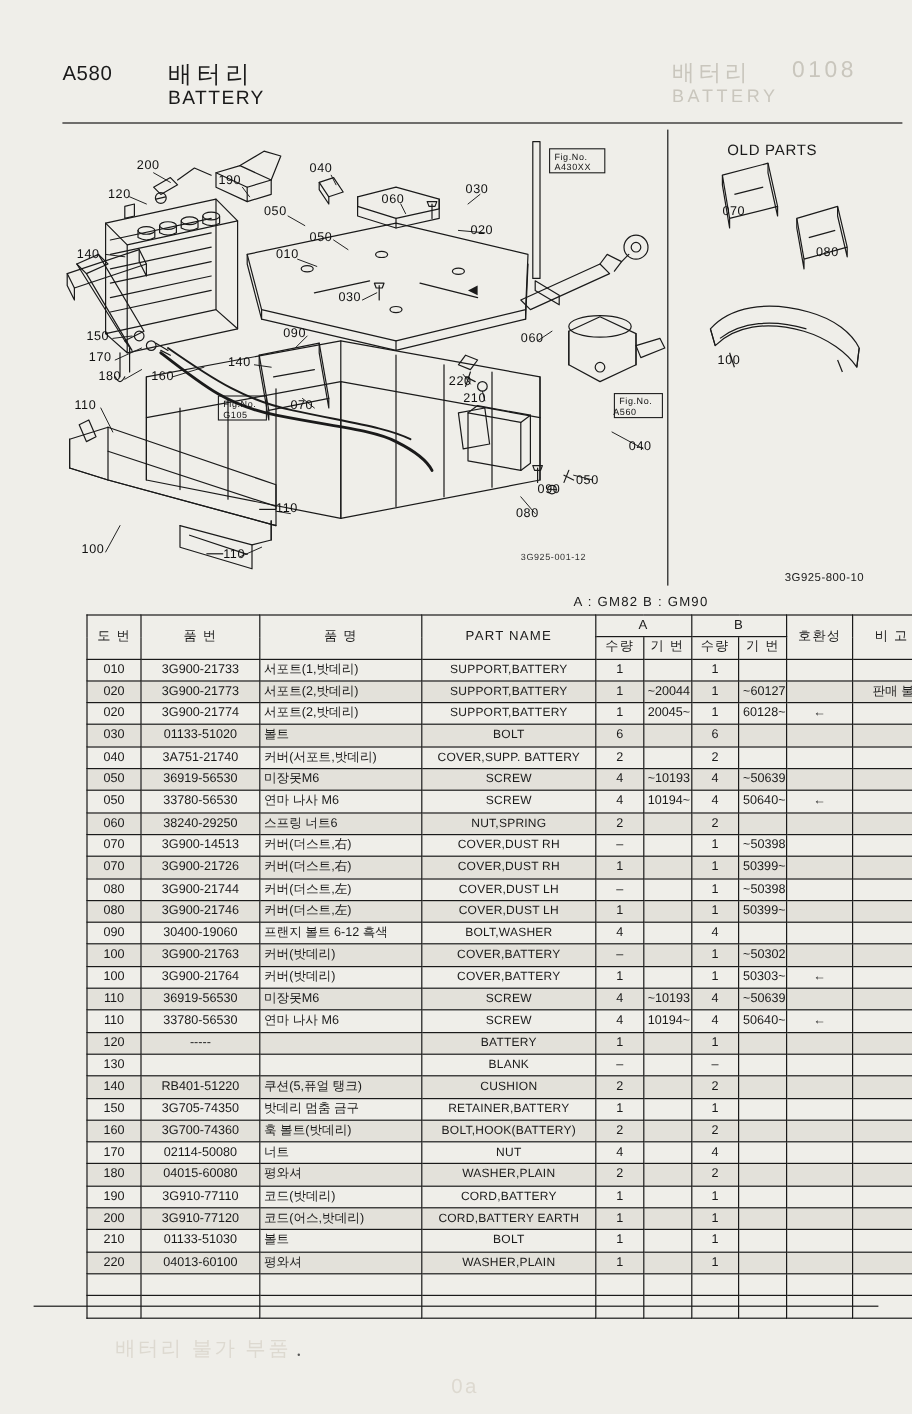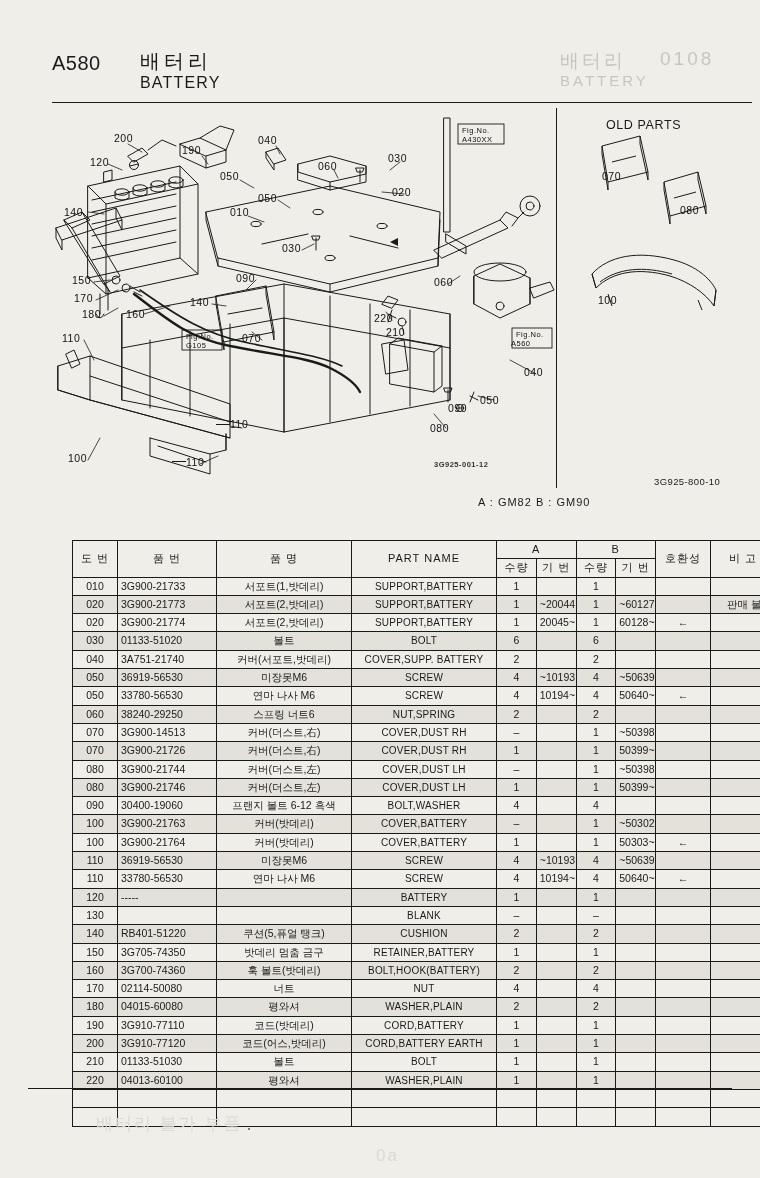--- a/index.html
+++ b/index.html
@@ -8,51 +8,51 @@
     background:#efeee9;
     font-family:"Liberation Sans", sans-serif;
     color:#1a1a1a;
     overflow:hidden;
     position:relative;
   }
   .page{position:absolute;left:0;top:0;width:760px;height:1178px;}
 
   
   .hdr{position:absolute;left:30px;top:40px;width:700px;}
-  .hdr-code{position:absolute;left:22px;top:12px;font-size:20px;letter-spacing:.5px;}
+  .hdr-code{position:absolute;left:22px;top:12px;font-size:17px;letter-spacing:.5px;}
   .hdr-ko{position:absolute;left:110px;top:8px;font-size:20px;letter-spacing:4px;}
   .hdr-en{position:absolute;left:110px;top:34px;font-size:16px;letter-spacing:1.2px;font-family:"Liberation Sans",sans-serif;}
   .hdr-rule{position:absolute;left:22px;top:62px;width:700px;height:0;border-top:1.6px solid #1a1a1a;}
   .ghost{position:absolute;color:#c9c6bd;font-size:19px;letter-spacing:3px;}
 
   
   .illu{position:absolute;left:30px;top:108px;width:700px;height:380px;}
   .illu svg{display:block;}
   .oldparts{position:absolute;left:578px;top:110px;width:152px;height:375px;}
   .op-title{position:absolute;left:28px;top:8px;font-size:12.5px;letter-spacing:.6px;}
   .divider-v{position:absolute;left:556px;top:108px;width:0;height:380px;border-left:1px solid #1a1a1a;}
 
   .lbl{position:absolute;font-size:10.5px;letter-spacing:.5px;color:#111;}
   .lbl.tiny{font-size:7.5px;}
 
   
-  .tbl-wrap{position:absolute;left:28px;top:540px;width:564px;padding-left:44px;}
+  .tbl-wrap{position:absolute;left:28px;top:512px;width:564px;padding-left:44px;}
   table.parts{border-collapse:collapse;width:704px;table-layout:fixed;font-size:10.5px;}
   table.parts th,table.parts td{
     border:1px solid #1a1a1a;
     padding:0 3px;
     height:17.3px;
     line-height:17.3px;
     overflow:hidden;
     white-space:nowrap;
   }
   table.parts thead th{font-weight:normal;text-align:center;font-size:11px;letter-spacing:1px;}
   .c-num{width:38px;text-align:center;}
-  .c-pn{width:92px;text-align:left;padding-left:4px;}
-  .c-ko{width:128px;text-align:center;padding-left:5px;}
+  .c-pn{width:92px;text-align:center;padding-left:4px;}
+  .c-ko{width:128px;text-align:left;padding-left:5px;}
   .c-en{width:138px;text-align:center;padding-left:5px;font-size:10px;letter-spacing:.2px;}
   .c-qa{width:40px;text-align:center;}
   .c-ga{width:62px;text-align:center;}
   .c-qb{width:40px;text-align:center;}
   .c-gb{width:62px;text-align:center;}
   .c-ho{width:48px;text-align:center;}
   .c-re{width:58px;text-align:right;}
   tr.shade td{background:#e3e1da;}
   .ab-note{position:absolute;left:478px;top:496px;font-size:11px;letter-spacing:1px;}
   .draw-no{position:absolute;left:608px;top:476px;font-size:9.5px;letter-spacing:.4px;margin-left:46px;}
@@ -276,21 +276,21 @@
     <div style="position:absolute;left:186px;top:316px;width:14px;height:0;border-top:1px solid #1a1a1a;"></div>
     <div style="position:absolute;left:142px;top:353px;width:14px;height:0;border-top:1px solid #1a1a1a;"></div>
 
     <div class="lbl tiny" style="left:432px;top:18px;">Fig.No.</div>
     <div class="lbl tiny" style="left:432px;top:27px;">A430XX</div>
     <div class="lbl tiny" style="left:486px;top:222px;">Fig.No.</div>
     <div class="lbl tiny" style="left:481px;top:231px;">A560</div>
     <div class="lbl tiny" style="left:156px;top:224px;">Fig.No.</div>
     <div class="lbl tiny" style="left:156px;top:233px;">G105</div>
 
-    <div class="lbl tiny" style="left:404px;top:352px;color:#333;font-weight:bold;">3G925-001-12</div>
+    <div class="lbl tiny" style="left:404px;top:352px;color:#333;">3G925-001-12</div>
   </div>
 
   <div class="divider-v"></div>
 
   <div class="oldparts">
     <div class="op-title">OLD PARTS</div>
     <svg width="152" height="375" viewBox="0 0 152 375" xmlns="http://www.w3.org/2000/svg">
       <g fill="none" stroke="#1a1a1a" stroke-width="1" stroke-linejoin="round">
 
         <path d="M24 36 L62 26 L70 62 L30 72 Z"></path>

